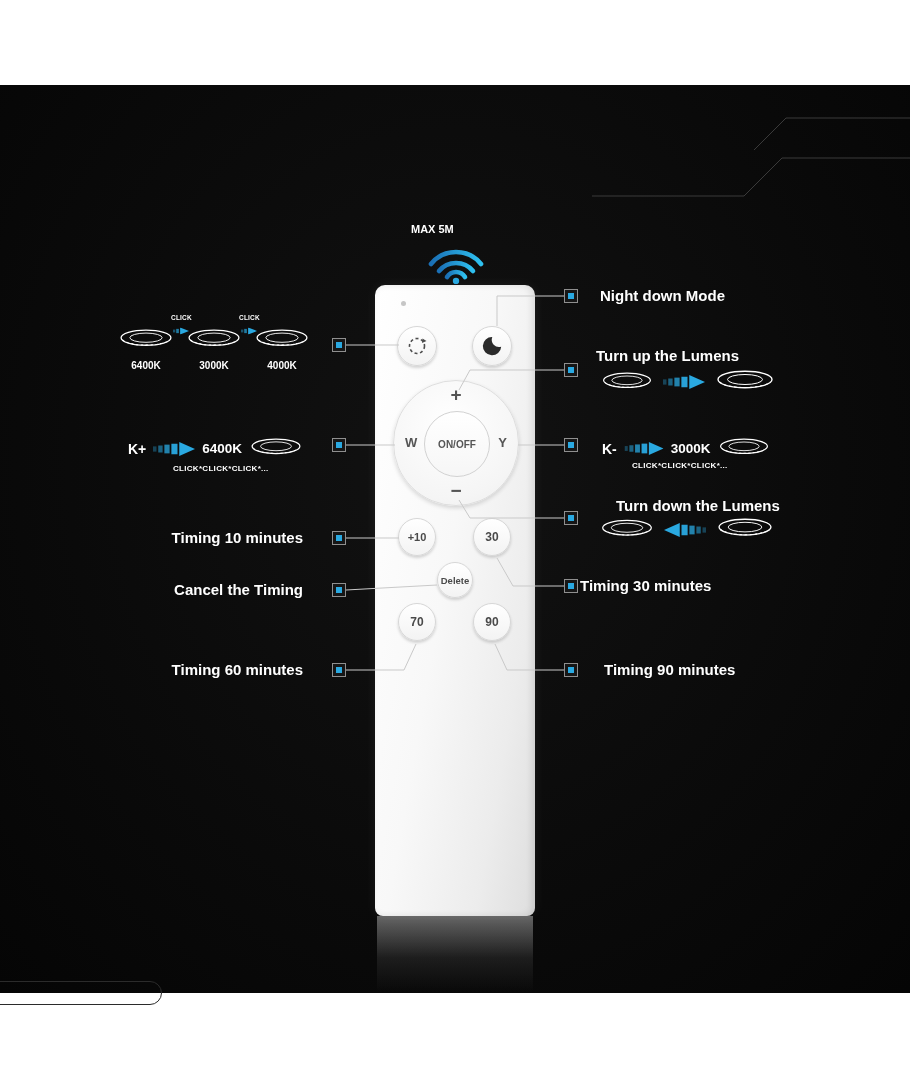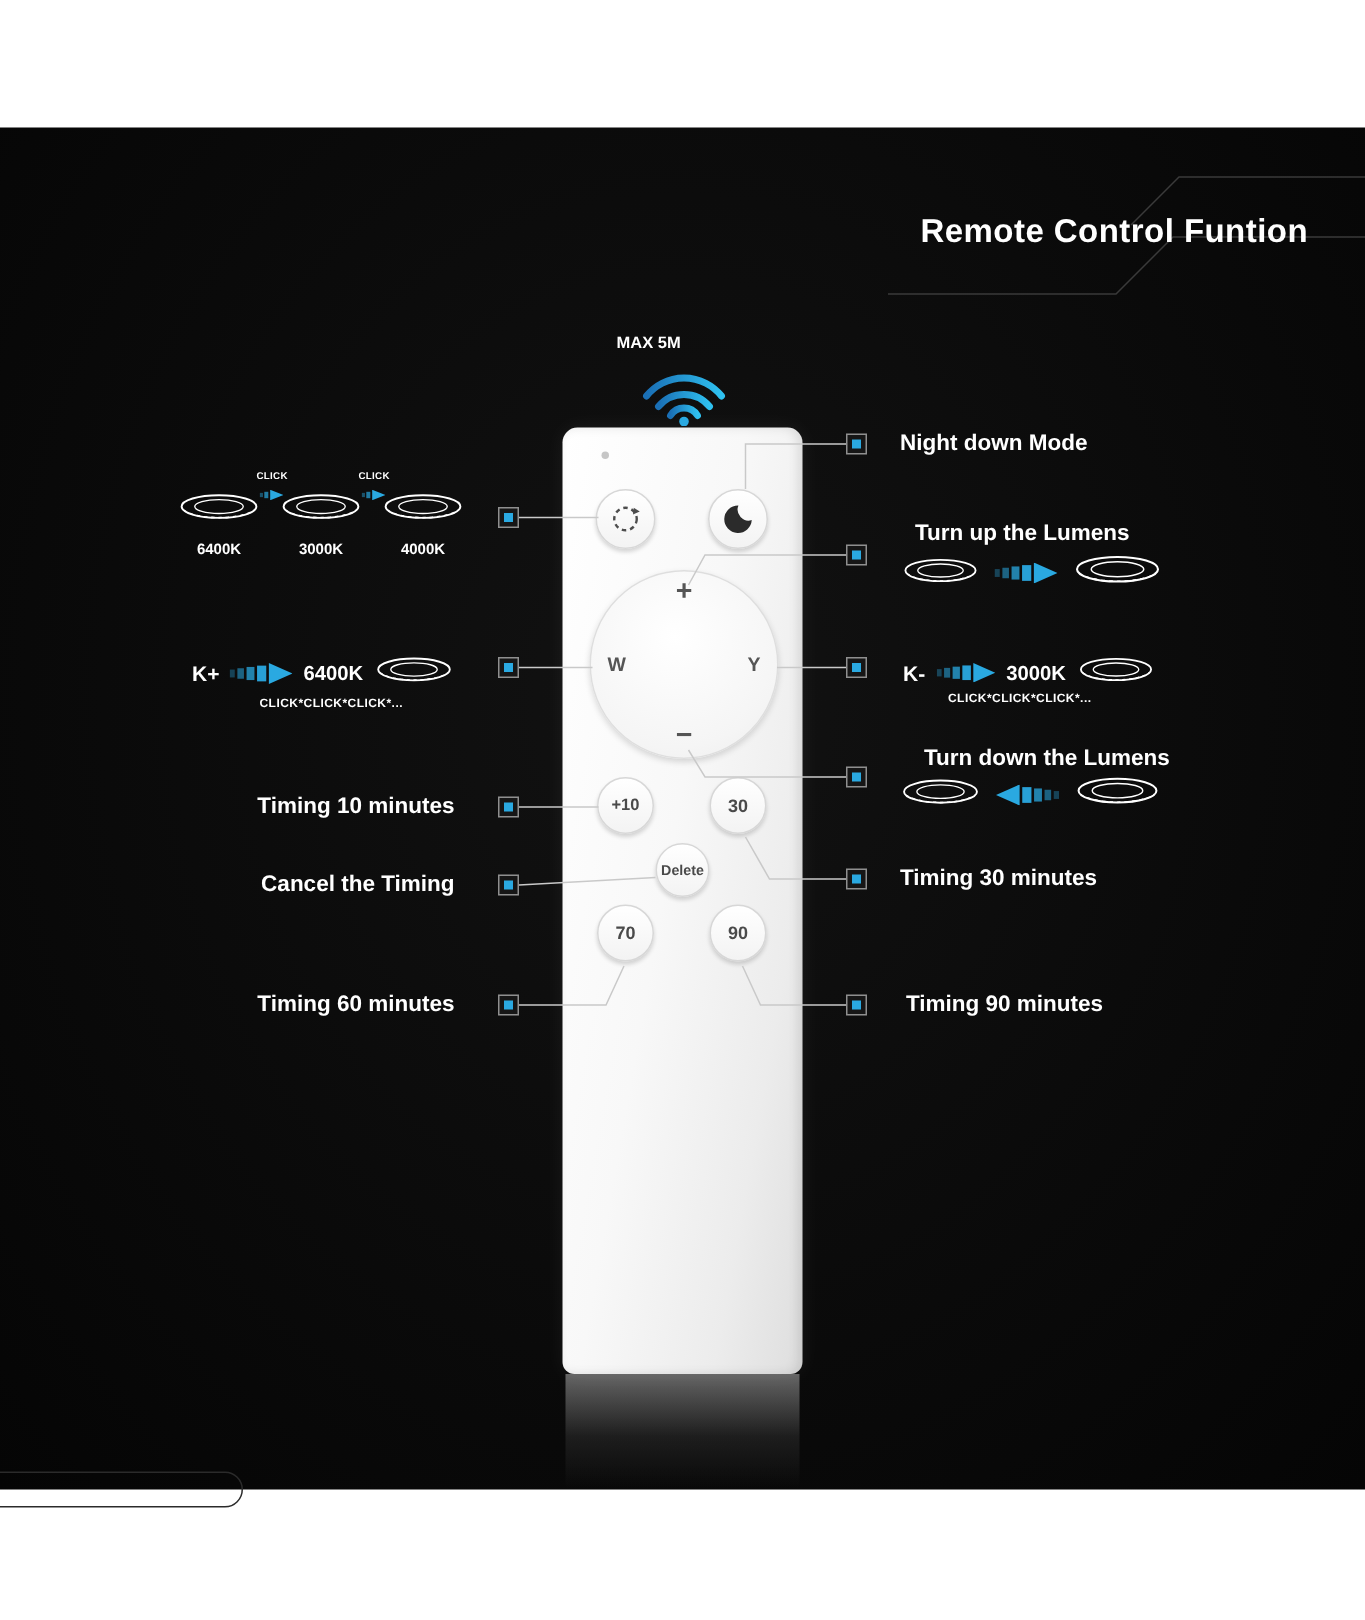--- a/index.html
+++ b/index.html
@@ -124,21 +124,20 @@
       <stop offset="0" stop-color="#1a6fb5"></stop>
         <stop offset="1" stop-color="#2fc1f0"></stop>
     </linearGradient>
   </defs>
 </svg>
 
 <div class="canvas">
   <div class="black-panel"></div>
   <div class="decor-pill"></div>
 
-  <div class="page-title">Remote Control Funtion</div>
 
   <div class="remote">
     <div class="ir-led"></div>
 
     <div class="rbtn btn-dimmer">
       <svg width="22" height="22" viewBox="0 0 22 22">
         <circle cx="11" cy="11" r="7.5" fill="none" stroke="#4d4d4d" stroke-width="1.6" stroke-dasharray="3,2.6"></circle>
         <polygon points="16.5,3.5 20.5,6 16,8" fill="#4d4d4d"></polygon>
       </svg>
     </div>
@@ -147,20 +146,21 @@
       <svg width="22" height="22" viewBox="0 0 24 24">
         <path d="M12.3,2.2 A10,10 0 1,0 22,12.8 A8,8 0 0,1 12.3,2.2 Z" fill="#2b2b2b"></path>
       </svg>
     </div>
 
     <div class="dpad">
       <span class="dp dp-plus">+</span>
       <span class="dp dp-minus">−</span>
       <span class="dp dp-w">W</span>
       <span class="dp dp-y">Y</span>
+      <div class="onoff">ON/OFF</div>
     </div>
 
     <div class="rbtn btn-plus10">+10</div>
     <div class="rbtn btn-30">30</div>
     <div class="rbtn btn-del">Delete</div>
     <div class="rbtn btn-60">70</div>
     <div class="rbtn btn-90">90</div>
   </div>
   <div class="reflection"></div>
 
@@ -271,21 +271,21 @@
       </svg>
   </div>
   <div class="subtext" style="left:162px;top:464px">CLICK*CLICK*CLICK*...</div>
 
   <div class="lbl ra" style="left:108px;top:529px;width:195px">Timing 10 minutes</div>
   <div class="lbl ra" style="left:108px;top:581px;width:195px">Cancel the Timing</div>
   <div class="lbl ra" style="left:104px;top:661px;width:199px">Timing 60 minutes</div>
 
   <div class="lbl" style="left:600px;top:287px">Night down Mode</div>
 
-  <div class="lbl" style="left:610px;top:347px">Turn up the Lumens</div>
+  <div class="lbl" style="left:596px;top:347px">Turn up the Lumens</div>
   <div class="flexrow" style="left:601px;top:369px;gap:9px">
     <svg width="52" height="23" viewBox="0 0 60 26">
         <use href="#lamp-sym"></use>
       </svg>
     <svg width="44" height="14" viewBox="0 0 48 16" fill="#2aa9e1">
         <use href="#arrow-right-sym"></use>
       </svg>
     <svg width="60" height="26" viewBox="0 0 60 26">
         <use href="#lamp-sym"></use>
       </svg>
@@ -309,15 +309,15 @@
         <use href="#lamp-sym"></use>
       </svg>
     <svg width="44" height="14" viewBox="0 0 48 16" fill="#2aa9e1">
         <use href="#arrow-right-sym" transform="translate(48,0) scale(-1,1)"></use>
       </svg>
     <svg width="58" height="25" viewBox="0 0 60 26">
         <use href="#lamp-sym"></use>
       </svg>
   </div>
 
-  <div class="lbl" style="left:600px;top:577px">Timing 30 minutes</div>
+  <div class="lbl" style="left:580px;top:577px">Timing 30 minutes</div>
   <div class="lbl" style="left:604px;top:661px">Timing 90 minutes</div>
 </div>
 
 </body></html>

